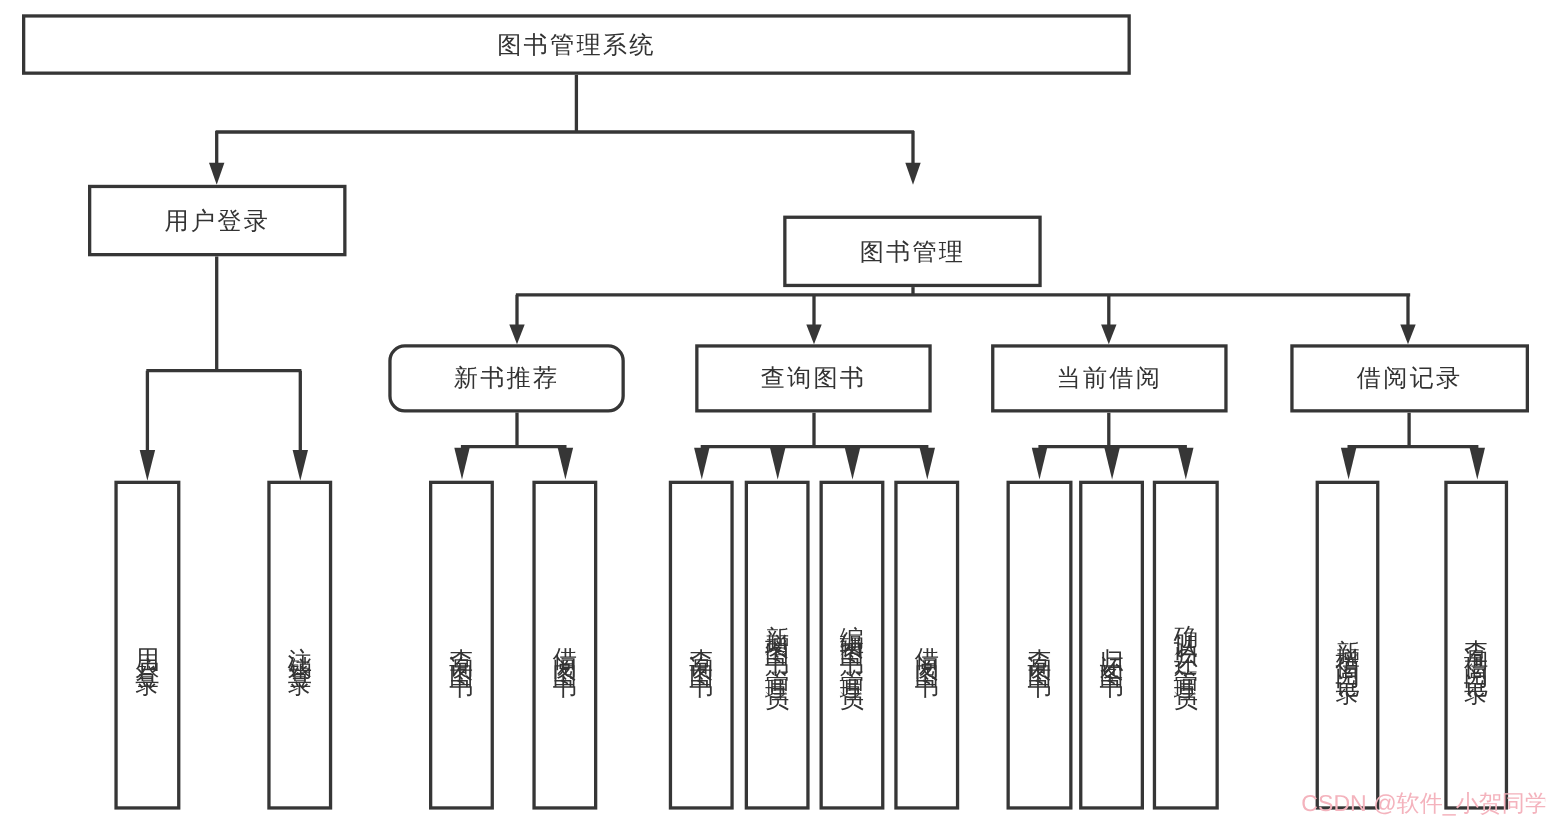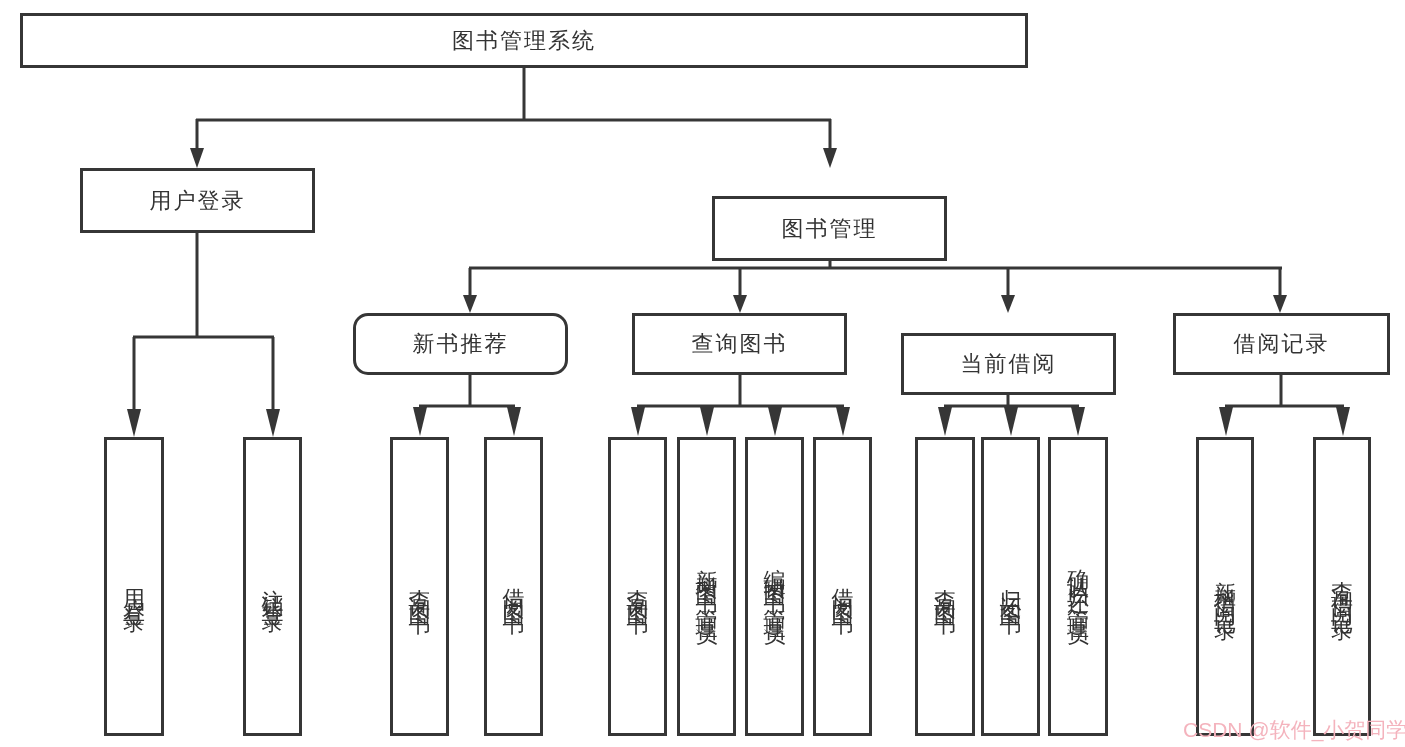--- a/index.html
+++ b/index.html
@@ -103,21 +103,21 @@
   <div class="box" style="left:712px; top:168px; width:235px; height:65px;margin-top:28px;">
     <span class="hlabel">图书管理</span>
   </div>
 
   <div class="box" style="left:353px; top:313px; width:215px; height:62px;border-radius:15px;">
     <span class="hlabel">新书推荐</span>
   </div>
   <div class="box" style="left:632px; top:313px; width:215px; height:62px;">
     <span class="hlabel">查询图书</span>
   </div>
-  <div class="box" style="left:901px; top:313px; width:215px; height:62px;margin-top:20px;">
+  <div class="box" style="left:901px; top:313px; width:215px; height:62px;">
     <span class="hlabel">当前借阅</span>
   </div>
   <div class="box" style="left:1173px; top:313px; width:217px; height:62px;">
     <span class="hlabel">借阅记录</span>
   </div>
 
   <div class="box" style="left:104px; top:437px; width:60px; height:299px;">
     <span class="vlabel">用户登录</span>
   </div>
   <div class="box" style="left:243px; top:437px; width:59px; height:299px;">

